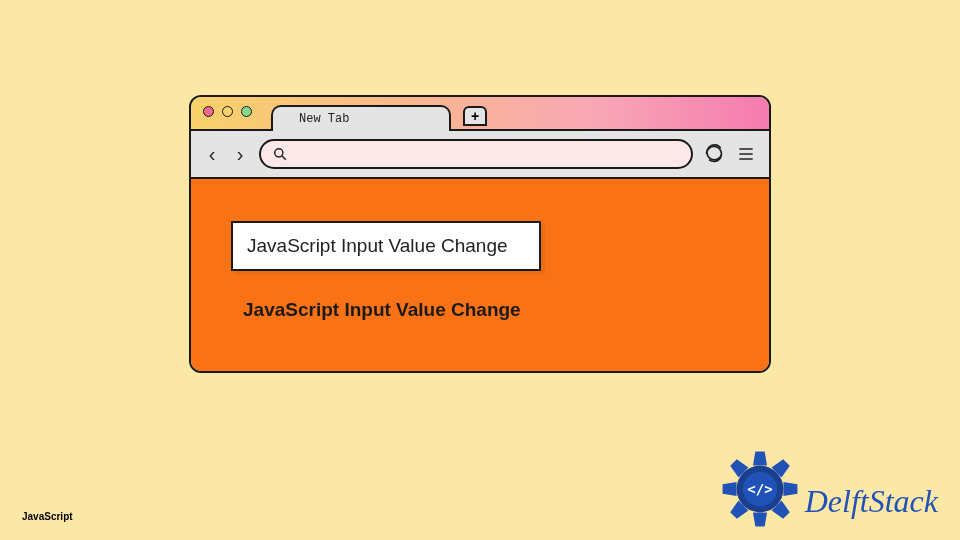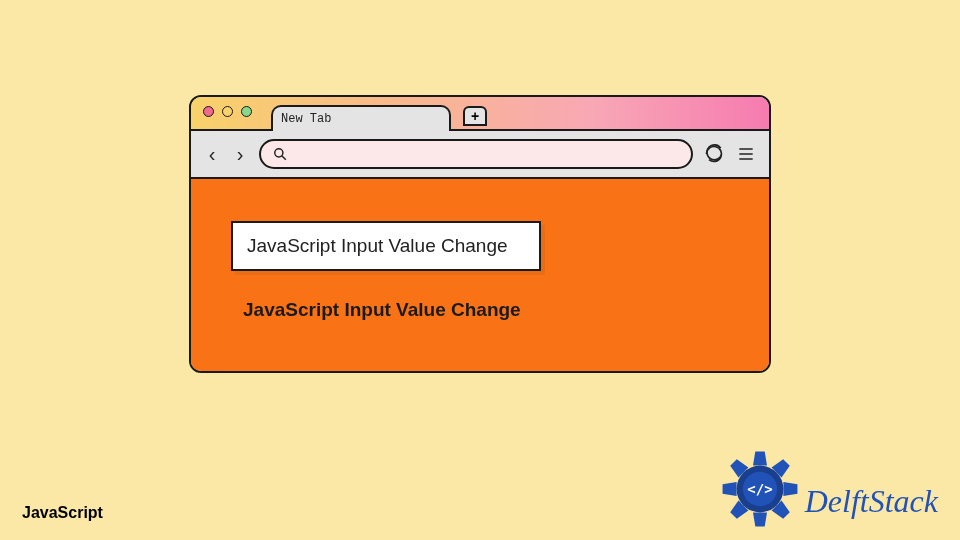--- a/index.html
+++ b/index.html
@@ -47,21 +47,21 @@
     left: 80px;
     bottom: -2px;
     width: 180px;
     height: 26px;
     background: #e4e4e4;
     border: 2px solid #1a1a1a;
     border-bottom: none;
     border-radius: 10px 10px 0 0;
     display: flex;
     align-items: center;
-    padding-left: 8px;
+    padding-left: 26px;
     font-family: "Courier New", monospace;
     font-size: 12px;
     color: #222;
   }
   .tab-plus {
     position: absolute;
     left: 272px;
     bottom: 3px;
     width: 24px;
     height: 20px;
@@ -125,21 +125,21 @@
     color: #1a1a1a;
   }
   .js-logo {
     position: absolute;
     left: 22px;
     bottom: 18px;
     text-align: center;
   }
   .js-logo .txt {
     font-weight: bold;
-    font-size: 16px;
+    font-size: 10px;
     color: #000;
   }
   .js-shield {
     width: 52px;
     height: 58px;
     margin: 2px auto 0;
     position: relative;
   }
   .delft {
     position: absolute;

